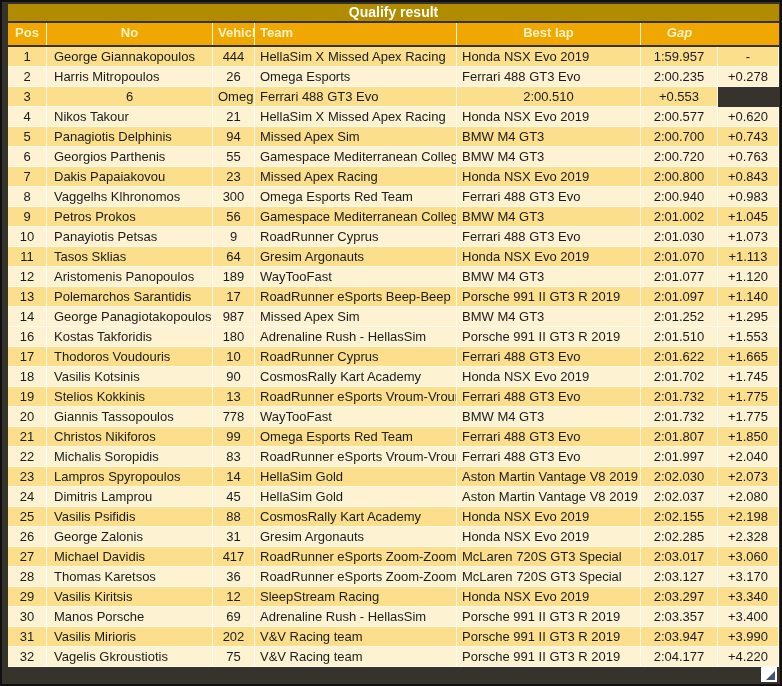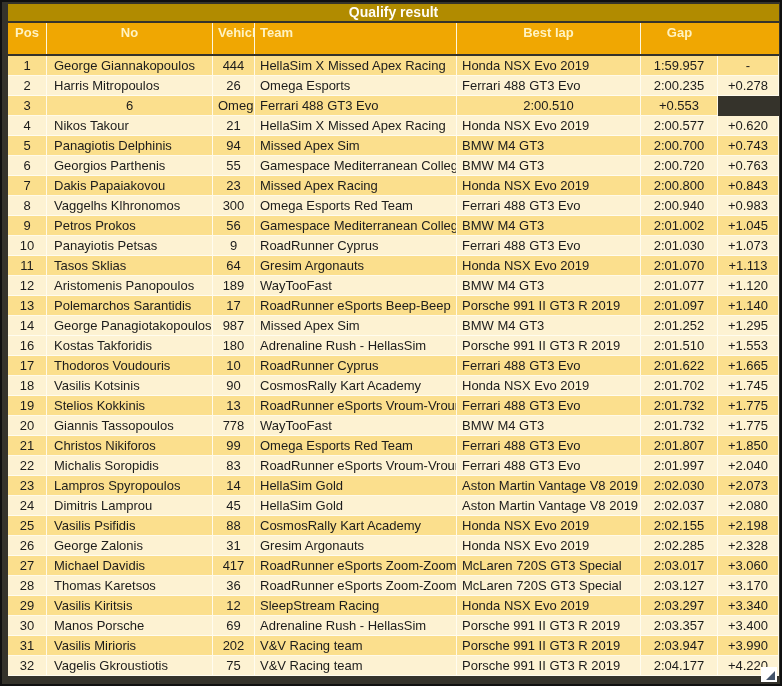--- a/index.html
+++ b/index.html
@@ -24,28 +24,28 @@
     color: #FFFDF6;
     font-weight: bold; font-size: 14px; line-height: 17px;
     text-align: center;
     margin-bottom: 2px;
   }
   .grid-row {
     display: grid;
     grid-template-columns: 39px 166px 42px 202px 184px 77px 61px;
     width: 771px;
   }
-  .headrow { height: 31px; background: #F0A702; margin-bottom: 2px; }
+  .headrow { height: 22px; background: #F0A702; margin-bottom: 2px; }
   .headrow .cell {
     box-sizing: border-box;
     border-right: 1px solid #FDF6DC;
     color: #FFF3C2; font-weight: bold; font-size: 13px; line-height: 19px;
     white-space: nowrap; overflow: hidden;
   }
-  .headrow .cell:last-child { border-right: none; }
+  .headrow .cell:last-child { border-right: none; font-style: italic; }
   .row { height: 20px; }
   .row.odd  .cell { background: #FBDF8D; }
   .row.even .cell { background: #FDF2D2; }
   .row .cell {
     box-sizing: border-box;
     border-right: 1px solid rgba(255,253,242,.9);
     border-bottom: 1px solid rgba(255,253,242,.9);
     color: #1c1c1c; font-size: 13px; line-height: 19px;
     white-space: nowrap; overflow: hidden;
   }

